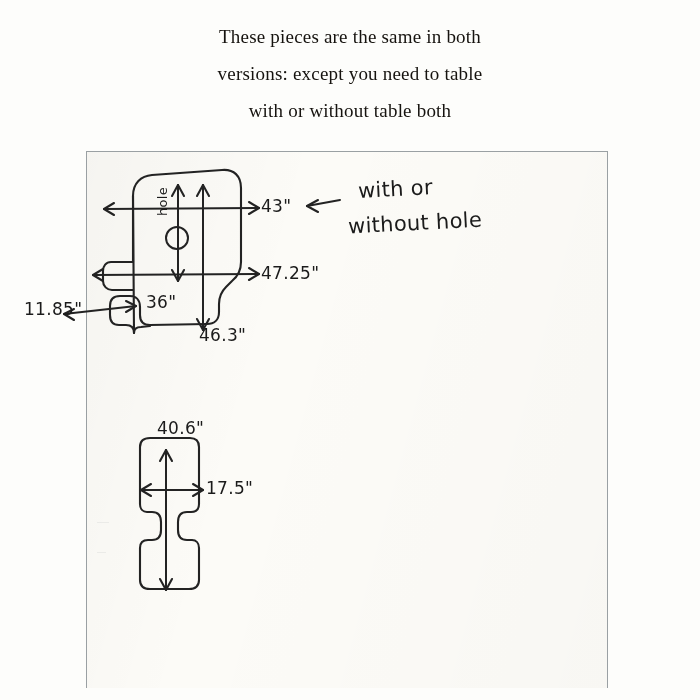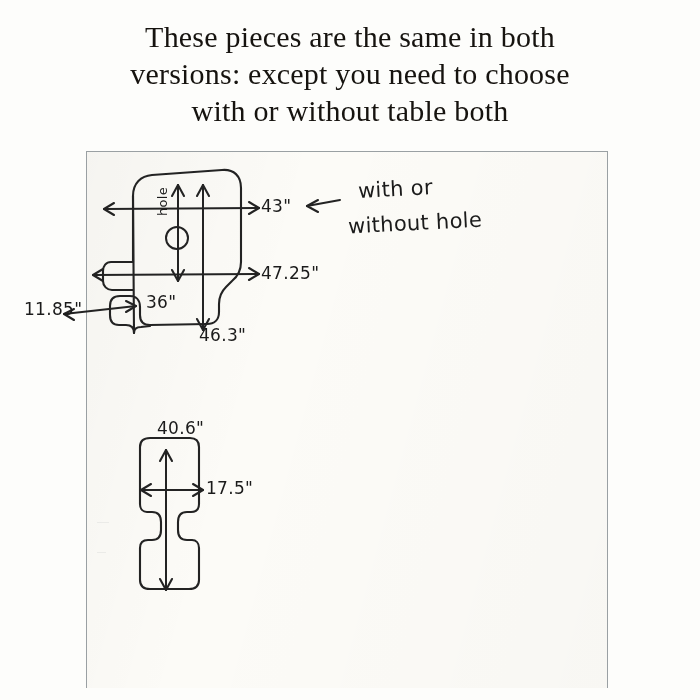--- a/index.html
+++ b/index.html
@@ -16,21 +16,21 @@
     font-family: "Liberation Serif", serif;
   }
   
   #caption {
     position: absolute;
     top: 18px;
     left: 0;
     width: 700px;
     text-align: center;
     font-family: "Liberation Serif", serif;
-    font-size: 30px;
+    font-size: 19px;
     line-height: 37px;
     color: #16130f;
     letter-spacing: 0.2px;
   }
   #caption div { white-space: pre; }
 
   
   #sheet {
     position: absolute;
     left: 86px;
@@ -85,21 +85,21 @@
     font-size: 13px;
   }
 </style>
 </head>
 <body>
 
 <div id="root">
 
   <div id="caption">
     <div>These pieces are the same in both</div>
-    <div>versions: except you need to choose</div>
+    <div>versions: except you need to table</div>
     <div>with or without table both</div>
   </div>
 
   <div id="sheet">
     <div id="sheet-shade"></div>
     <div class="paper-line" style="left:10px; top:370px; width:12px;"></div>
     <div class="paper-line" style="left:10px; top:400px; width:9px;"></div>
   </div>
 
   <svg id="draw" viewBox="0 0 700 700">

